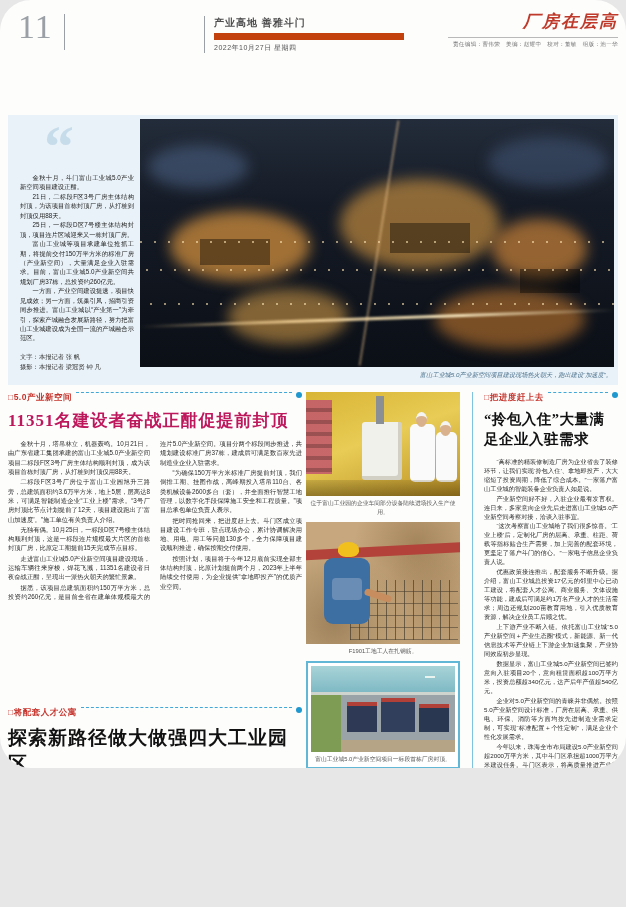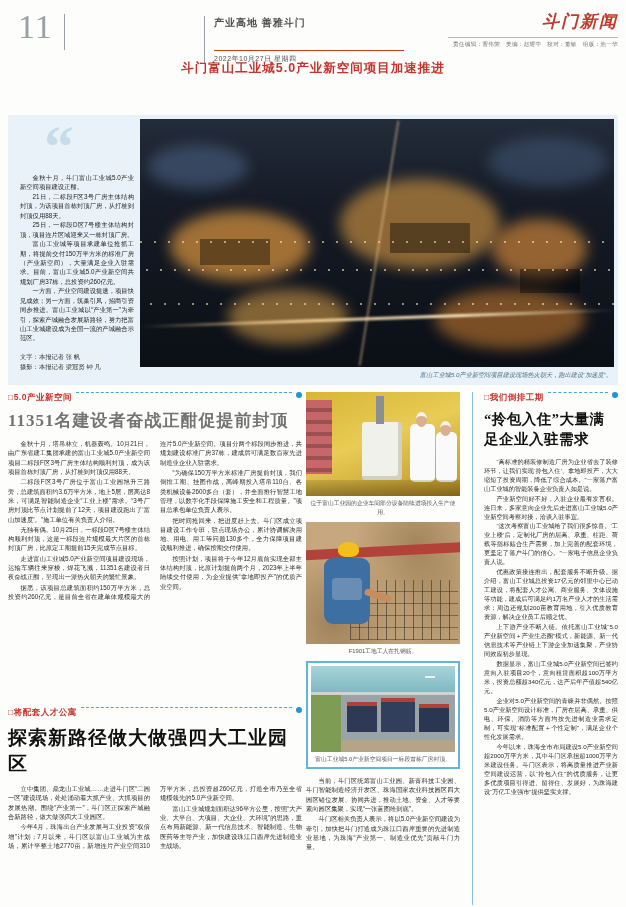--- a/index.html
+++ b/index.html
@@ -1,27 +1,27 @@
 <!DOCTYPE html>
 <html><head>
 <meta charset="utf-8">
 <style>
   html,body{margin:0;padding:0;background:#e7e7e7;}
-  .page{position:relative;width:626px;height:907px;background:#fdfdfc;overflow:hidden;
-        font-family:"Liberation Sans",sans-serif;color:#222;}
+  .page{position:relative;width:626px;height:768px;background:#fdfdfc;overflow:hidden;
+        font-family:"Liberation Sans",sans-serif;color:#222;border-radius:31px;}
   
   .hdr{position:absolute;left:8px;top:8px;width:610px;height:46px;}
   .pagenum{position:absolute;left:10px;top:0px;font-family:"Liberation Serif",serif;
            font-size:34px;color:#9aa0a6;letter-spacing:1px;}
   .hline1{position:absolute;left:56px;top:6px;width:1px;height:36px;background:#9aa0a6;}
   .secname{position:absolute;left:66px;top:6px;font-family:"Liberation Serif",serif;
            font-size:26px;font-weight:bold;color:#595959;letter-spacing:3px;}
   .tagbox{position:absolute;left:196px;top:8px;width:190px;border-left:1px solid #9aa0a6;padding-left:9px;}
   .tagline{font-size:10px;font-weight:bold;color:#4c4c4c;letter-spacing:1px;
-           border-bottom:1px solid #c2410c;padding-bottom:20px;}
+           border-bottom:7px solid #c2410c;padding-bottom:3px;}
   .dateline{font-size:7px;color:#555;padding-top:3px;letter-spacing:.5px;}
   .mastbox{position:absolute;right:0;top:2px;width:170px;text-align:right;}
   .brand{font-family:"Liberation Serif",serif;font-style:italic;font-weight:bold;
          font-size:17px;color:#bf3a2b;letter-spacing:2px;}
   .credits{border-top:1px solid #b9b9b9;margin-top:4px;padding-top:3px;
            font-size:5.6px;color:#777;letter-spacing:.3px;}
   
   .kicker{position:absolute;left:0;top:60px;width:626px;text-align:center;
           font-size:12.5px;font-weight:bold;color:#c5342c;letter-spacing:1px;}
   .bigtitle{position:absolute;left:0;top:74px;width:626px;text-align:center;
@@ -59,21 +59,21 @@
   .big-caption{position:absolute;left:132px;top:256px;width:472px;text-align:right;
     font-size:6.2px;color:#4a708c;font-style:italic;}
   
   .sec-label{display:flex;align-items:flex-start;gap:4px;}
   .sec-label .lbl{font-size:8.5px;font-weight:bold;color:#c5342c;letter-spacing:.5px;white-space:nowrap;}
   .sec-label .dash{flex:1;border-top:1px dashed #3fa8d8;height:0;}
   .sec-label .dot{width:6px;height:6px;border-radius:50%;background:#1f97cf;flex:0 0 auto;}
   .body-txt{font-size:6.3px;line-height:1.48;color:#2b2b2b;text-align:justify;overflow:hidden;}
   .body-txt p{margin:0 0 1px;text-indent:2em;}
   .leftcol{position:absolute;left:8px;top:392px;width:294px;}
-  .s1-title{font-family:"Liberation Serif",serif;font-size:17px;font-weight:900;color:#737373;
+  .s1-title{font-family:"Liberation Serif",serif;font-size:17px;font-weight:900;color:#be185d;
             letter-spacing:1px;margin:5px 0 7px;}
   .s1-body{column-count:2;column-gap:10px;height:258px;}
   .s2-label{margin-top:10px;}
   .s2-title{font-family:"Liberation Serif",serif;font-size:19px;font-weight:900;color:#111;
             letter-spacing:1px;margin:6px 0 7px;}
   .s2-body{column-count:2;column-gap:10px;height:158px;}
   .midcol{position:absolute;left:306px;top:392px;width:154px;}
   .mphoto{position:relative;width:154px;overflow:hidden;}
   .mcap{font-size:5.8px;color:#555;text-align:center;margin:3px 0 5px;}
   
@@ -132,26 +132,25 @@
 <div class="page">
 
   <div class="hdr">
     <div class="pagenum">11</div>
     <div class="hline1"></div>
     <div class="tagbox">
       <div class="tagline">产业高地 善雅斗门</div>
       <div class="dateline">2022年10月27日 星期四</div>
     </div>
     <div class="mastbox">
-      <div class="brand">斗门新闻</div>
+      <div class="brand">厂房在层高</div>
       <div class="credits">责任编辑：曹伟荣　美编：赵耀中　校对：董敏　组版：池一华</div>
     </div>
   </div>
 
-  <div class="kicker">斗门富山工业城5.0产业新空间项目加速推进</div>
 
   <div class="feature">
     <div class="qmark">“</div>
     <div class="qtext">
         <p>金秋十月，斗门富山工业城5.0产业新空间项目建设正酣。</p>
         <p>21日，二标段F区3号厂房主体结构封顶，为该项目首栋封顶厂房，从打桩到封顶仅用88天。</p>
         <p>25日，一标段D区7号楼主体结构封顶，项目连片区域迎来又一栋封顶厂房。</p>
         <p>富山工业城等项目承建单位抢抓工期，将提前交付150万平方米的标准厂房（产业新空间），大量满足企业入驻需求。目前，富山工业城5.0产业新空间共规划厂房37栋，总投资约260亿元。</p>
         <p>一方面，产业空间建设提速，项目快见成效；另一方面，筑巢引凤，招商引资同步推进。富山工业城以“产业第一”为牵引，探索产城融合发展新路径，努力把富山工业城建设成为全国一流的产城融合示范区。</p>
       </div>
@@ -252,21 +251,21 @@
     <div class="body-txt cont-txt">
         <p>当前，斗门区统筹富山工业园、新青科技工业园、斗门智能制造经济开发区、珠海国家农业科技园区四大园区错位发展、协同共进，推动土地、资金、人才等要素向园区集聚，实现“一张蓝图绘到底”。</p>
         <p>斗门区相关负责人表示，将以5.0产业新空间建设为牵引，加快把斗门打造成为珠江口西岸重要的先进制造业基地，为珠海“产业第一、制造业优先”贡献斗门力量。</p>
       </div>
   </div>
 
   <div class="vdiv"></div>
 
   <div class="rightcol">
     <div class="sec-label">
-      <span class="lbl">□我们倒排工期</span>
+      <span class="lbl">□把进度赶上去</span>
       <span class="dash"></span>
       <span class="dot"></span>
     </div>
     <div class="s3-title">“拎包入住”大量满足企业入驻需求</div>
     <div class="body-txt s3-body">
         <p>“高标准的精装修制造厂房为企业省去了装修环节，让我们实现‘拎包入住’、拿地即投产，大大缩短了投资周期，降低了综合成本。”一家落户富山工业城的智能装备企业负责人如是说。</p>
         <p>产业新空间好不好，入驻企业最有发言权。连日来，多家意向企业先后走进富山工业城5.0产业新空间考察对接，洽谈入驻事宜。</p>
         <p>“这次考察富山工业城给了我们很多惊喜。‘工业上楼’后，定制化厂房的层高、承重、柱距、荷载等指标贴合生产需要，加上完善的配套环境，更坚定了落户斗门的信心。”一家电子信息企业负责人说。</p>
         <p>优惠政策接连推出，配套服务不断升级。据介绍，富山工业城总投资17亿元的邻里中心已动工建设，将配套人才公寓、商业服务、文体设施等功能，建成后可满足约1万名产业人才的生活需求；周边还规划200亩教育用地，引入优质教育资源，解决企业员工后顾之忧。</p>
         <p>上下游产业不断入链。依托富山工业城“5.0产业新空间＋产业生态圈”模式，新能源、新一代信息技术等产业链上下游企业加速集聚，产业协同效应初步显现。</p>

